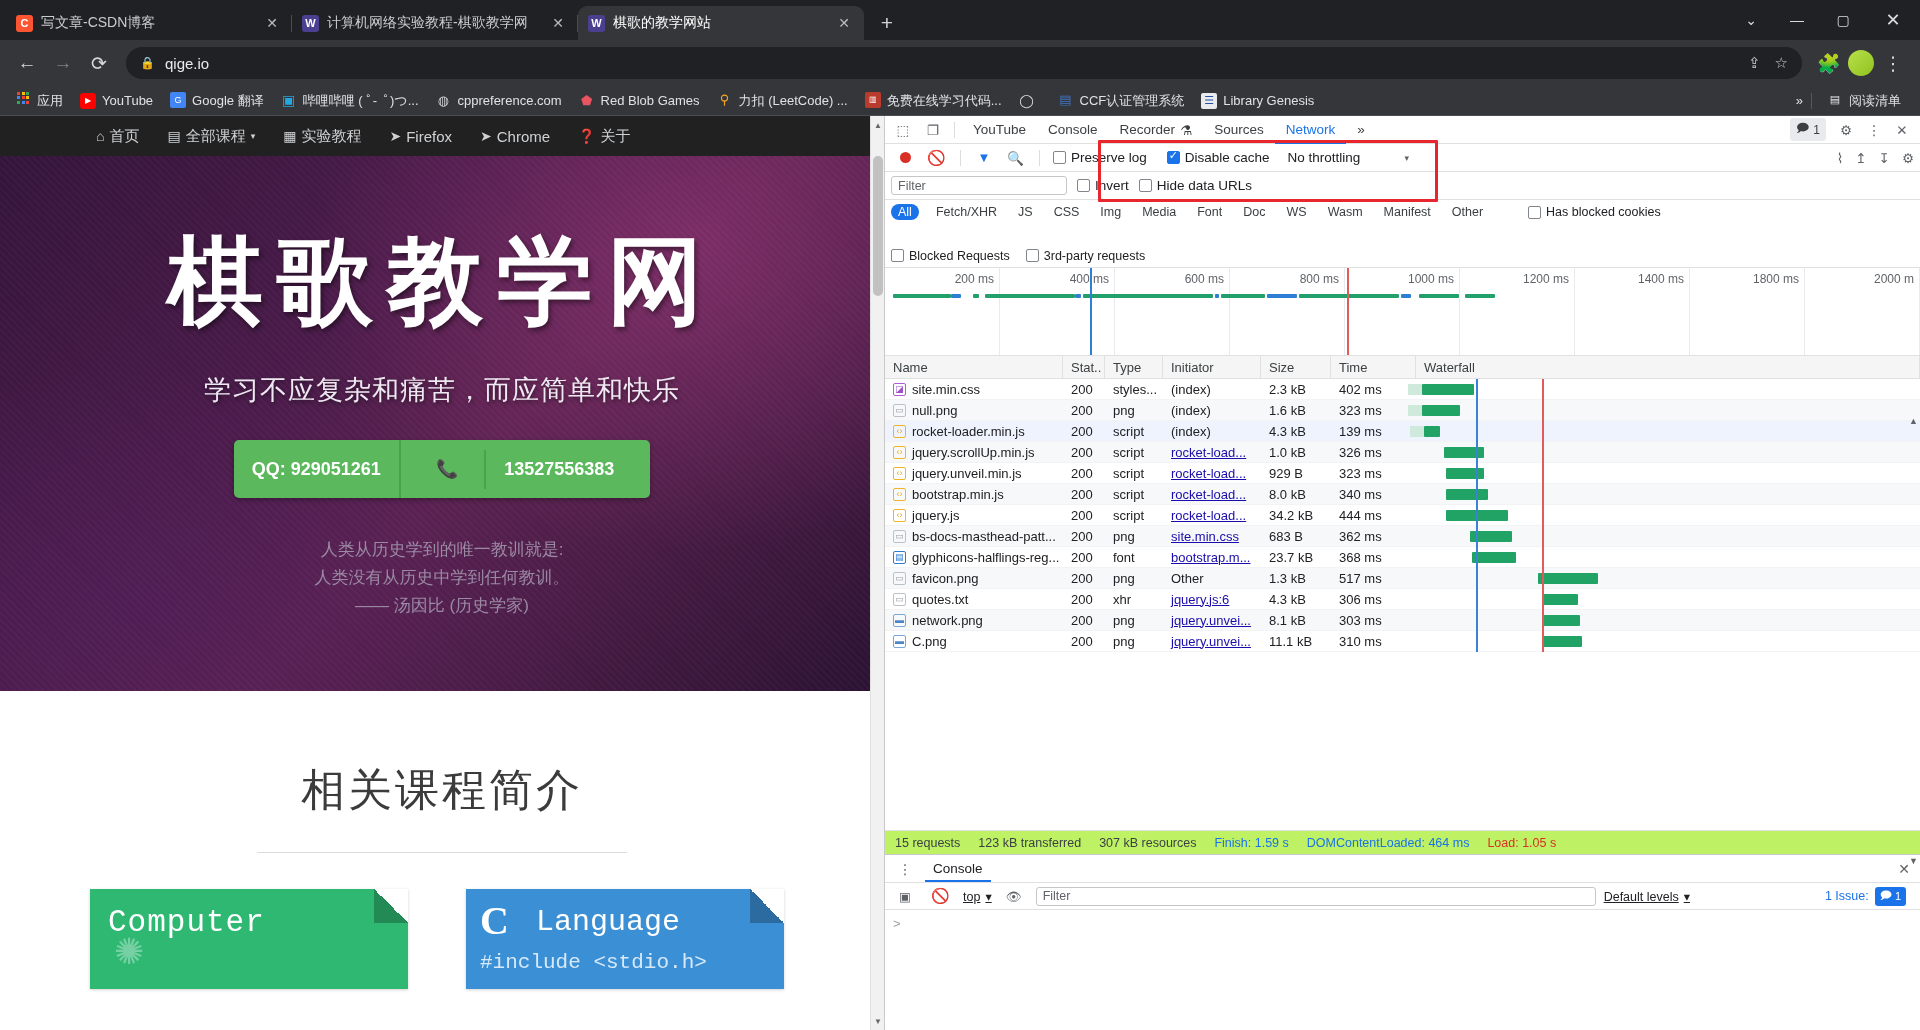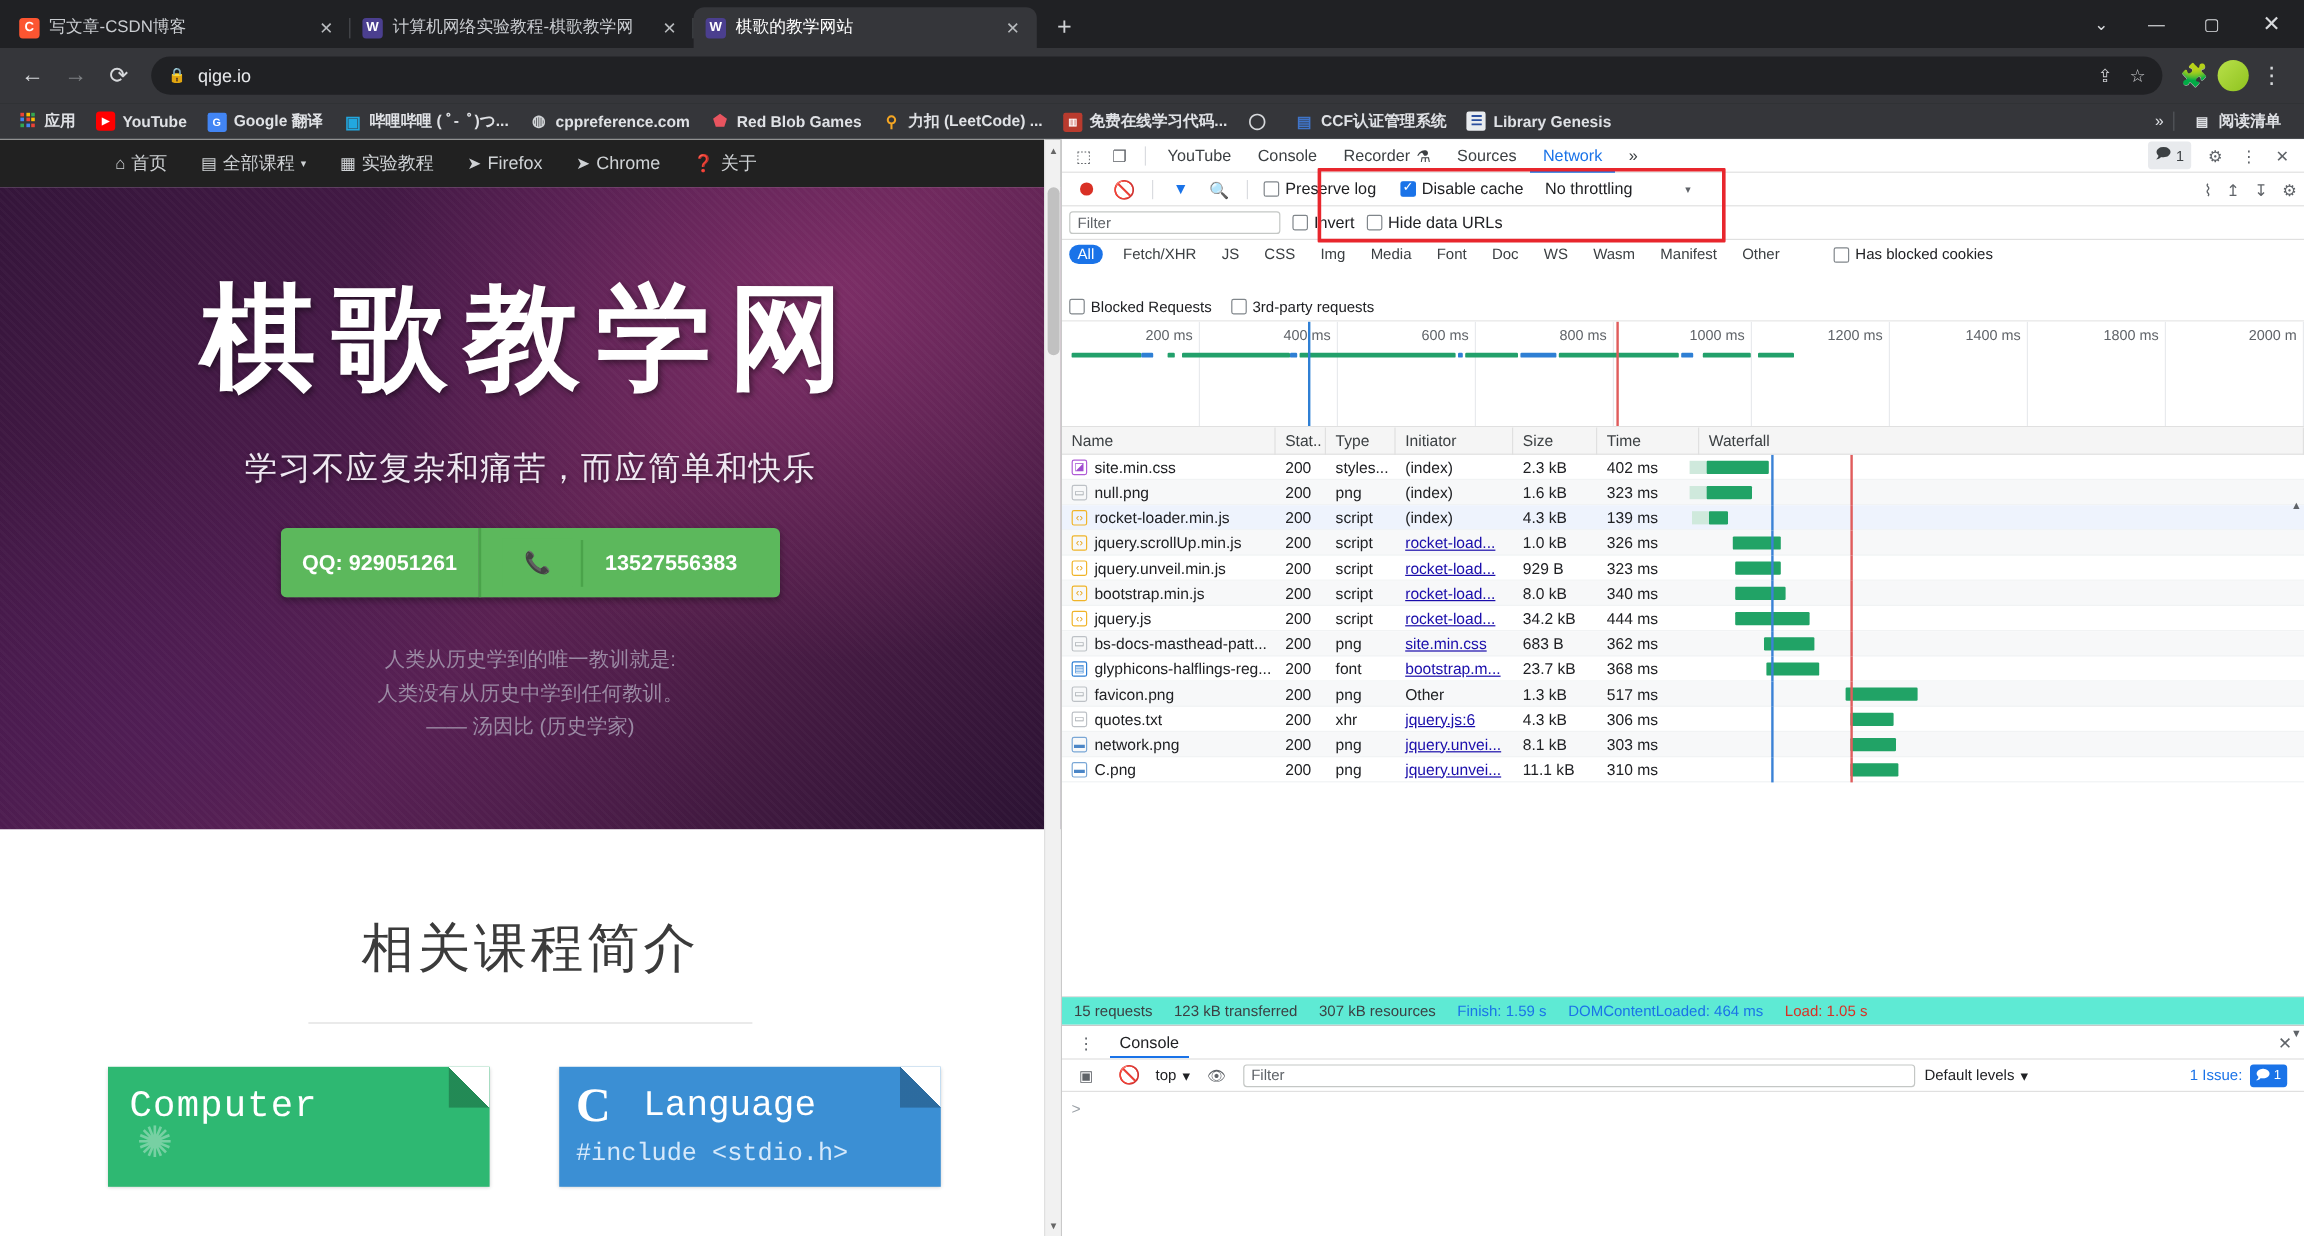--- a/index.html
+++ b/index.html
@@ -76,22 +76,22 @@
   .avatar {
     width: 26px; height: 26px; border-radius: 50%;
     background: linear-gradient(135deg,#b9e04a,#8fc31f); flex: 0 0 26px;
   }
 
   .bookmarks {
     height: 30px; background: #35363a; display: flex; align-items: center;
     padding: 0 8px; gap: 3px; color: #dfe1e5; font-size: 13px; position: relative;
     border-bottom: 1px solid #4a4d51;
   }
-  .bm { display: flex; align-items: flex-end; gap: 6px; padding: 3px 7px; border-radius: 4px;
-        white-space: nowrap; flex: 0 0 auto; font-weight: bold; }
+  .bm { display: flex; align-items: flex-start; gap: 6px; padding: 3px 7px; border-radius: 4px;
+        white-space: nowrap; flex: 0 0 auto; }
   .bm-ico { width: 16px; height: 16px; flex: 0 0 16px; display: flex;
             align-items: center; justify-content: center; font-size: 11px; border-radius: 2px; }
   .ico-apps { display: grid; grid-template-columns: repeat(3,3px); grid-template-rows: repeat(3,3px);
               gap: 1.5px; }
   .ico-apps i { width: 3px; height: 3px; display: block; }
   .ico-yt { background: #ff0000; color: #fff; border-radius: 3px; font-size: 8px; }
   .ico-gt { background: #4285f4; color: #fff; font-size: 9px; border-radius: 2px; }
   .ico-bili { color: #22a8e0; font-size: 14px; }
   .ico-cpp { color: #cfd2d5; font-size: 13px; }
   .ico-rbg { color: #e8545f; font-size: 13px; }
@@ -330,42 +330,42 @@
   }
   .wf-bar .pale { position: absolute; left: -14px; top: 0; width: 14px; height: 11px;
                   background: #cfe9dc; }
   .wf-line { position: absolute; top: 0; bottom: 0; width: 1.5px; }
   .wf-line.blue { background: #3b82d6; }
   .wf-line.red { background: #e05c5c; }
 
   .dt-summary {
     height: 24px; flex: 0 0 24px; display: flex; align-items: center; gap: 18px;
     padding: 0 10px; font-size: 12.5px; color: #3c4043;
-    border-top: 1px solid #e0e0e0; background: #5eead4;
+    border-top: 1px solid #e0e0e0; background: #bef264;
   }
   .dt-summary .blue { color: #1a73e8; }
   .dt-summary .red { color: #d93025; }
 
   .console-drawer { flex: 0 0 auto; border-top: 1px solid #c9c9c9; background: #fff; }
   .cd-tabbar {
     height: 28px; display: flex; align-items: center; padding: 0 6px; gap: 6px;
     border-bottom: 1px solid #e0e0e0;
   }
   .cd-tab { padding: 0 8px; height: 26px; display: flex; align-items: center;
             color: #202124; box-shadow: inset 0 -2px 0 #1a73e8; }
   .cd-close { margin-left: auto; color: #5f6368; font-size: 14px; padding-right: 4px; }
   .cd-toolbar {
     height: 27px; display: flex; align-items: center; padding: 0 6px; gap: 8px;
     border-bottom: 1px solid #e0e0e0; font-size: 12.5px;
   }
   .cd-filter {
     flex: 1; max-width: 560px; height: 19px; border: 1px solid #c4c7c5; border-radius: 3px;
     padding: 0 6px; display: flex; align-items: center; color: #5f6368; font-size: 12.5px;
   }
-  .cd-select { display: flex; align-items: flex-start; gap: 5px; color: #202124; }
+  .cd-select { display: flex; align-items: flex-end; gap: 5px; color: #202124; text-decoration: underline; }
   .cd-issues {
     display: flex; align-items: center; gap: 6px; color: #1a73e8; margin-left: auto;
     padding-right: 8px;
   }
   .issue-badge {
     background: #1a73e8; color: #fff; border-radius: 3px; padding: 0 5px; font-size: 11px;
     display: inline-flex; align-items: center; gap: 3px;
   }
   .cd-body { height: 120px; padding: 6px 8px; color: #5f6368; font-size: 13px; }
   .cd-prompt { color: #9aa0a6; font-size: 13px; }

